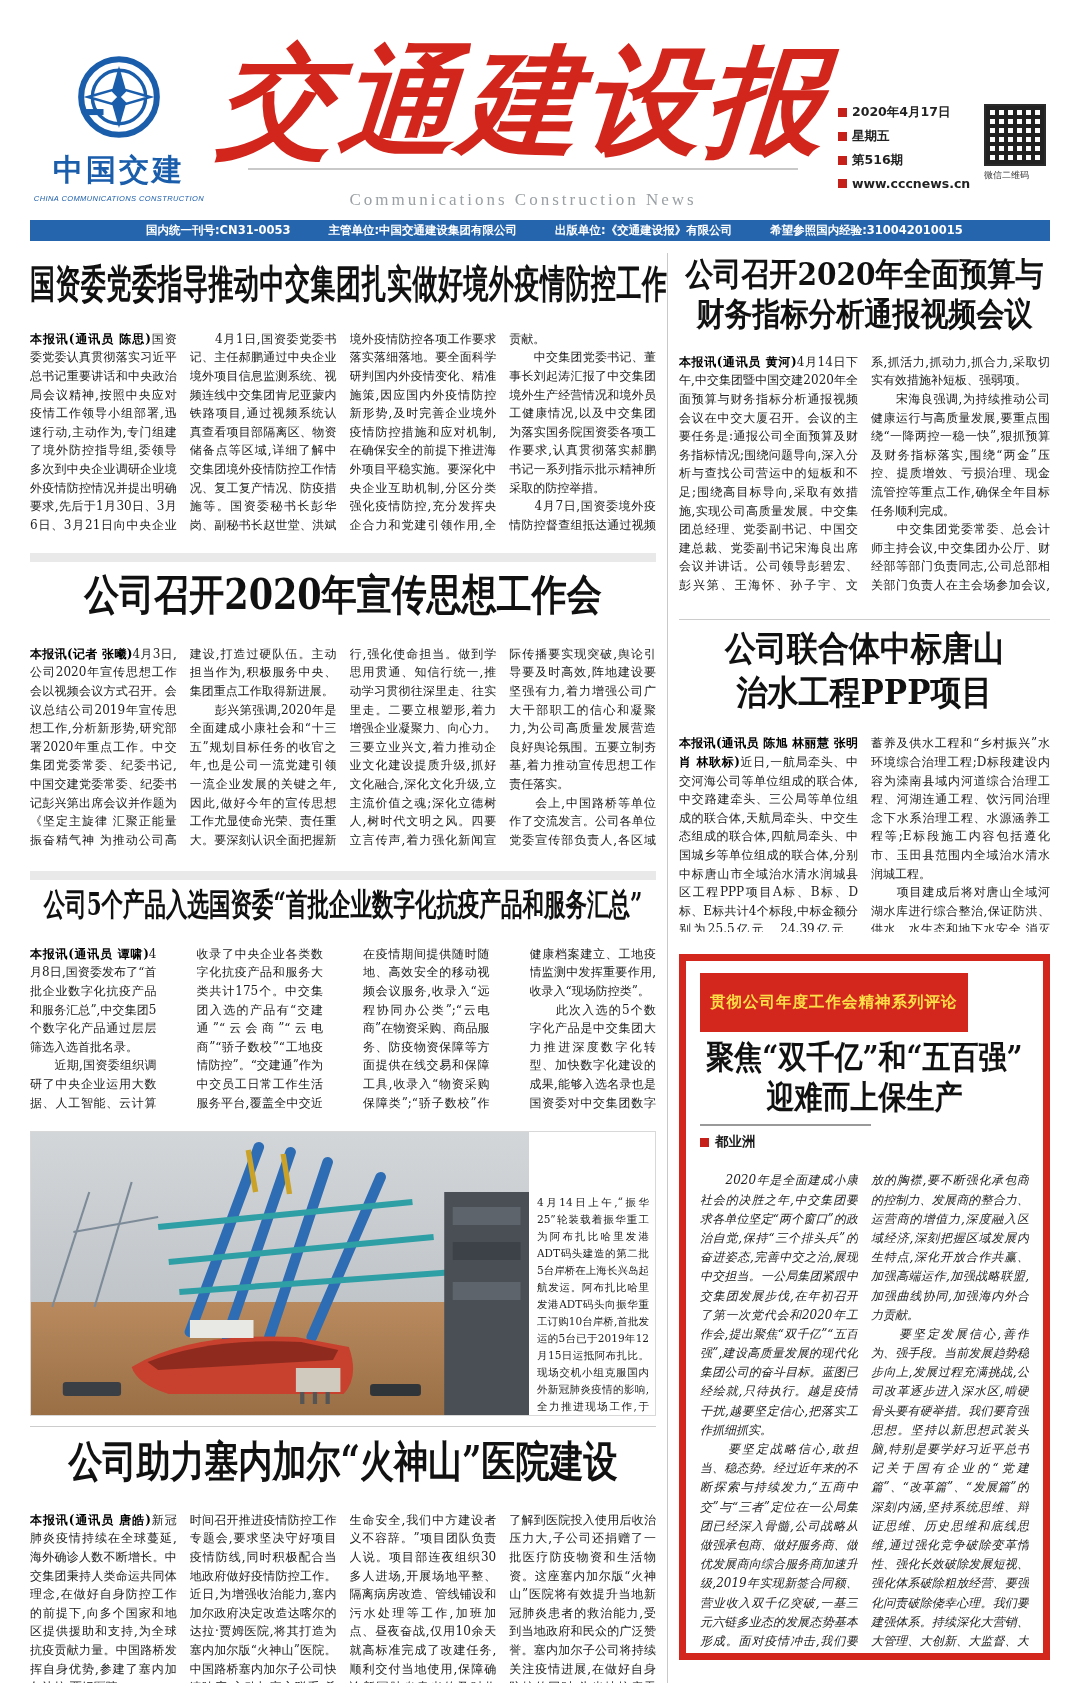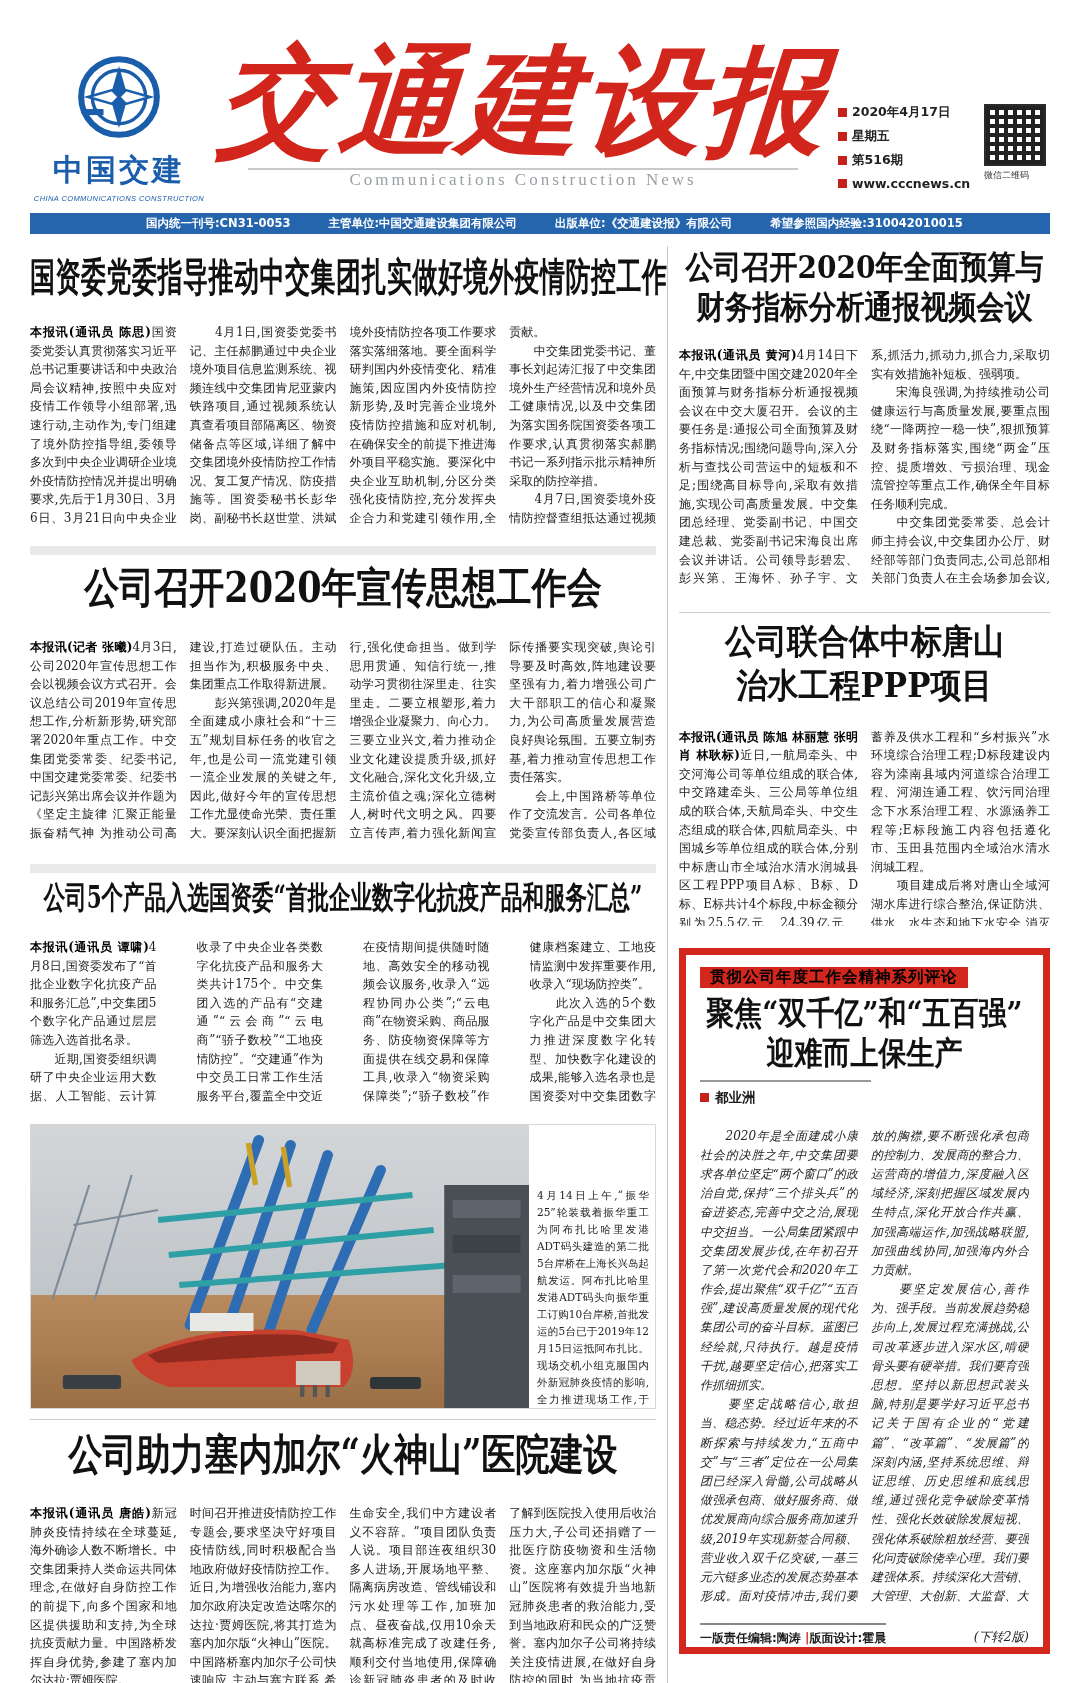--- a/index.html
+++ b/index.html
@@ -12,21 +12,21 @@
   .logo-wrap{width:178px;padding-top:28px;text-align:center;flex:0 0 auto;}
   .logo-cn{color:#1a5dab;font-weight:900;font-size:30px;letter-spacing:3px;
            font-family:"DejaVu Sans","Liberation Sans",sans-serif;margin-top:6px;}
   .logo-en{color:#1a5dab;font-size:7.5px;letter-spacing:.4px;
            font-family:"Liberation Sans",sans-serif;margin-top:3px;white-space:nowrap;font-style:italic;}
   .masthead-center{flex:1;text-align:center;padding-top:10px;}
   .masthead-cn{color:#d2251c;font-size:118px;line-height:1.1;font-weight:900;
                font-style:italic;letter-spacing:4px;white-space:nowrap;
                font-family:"DejaVu Serif",serif;transform:skewX(-4deg);}
   .masthead-en{margin:2px 40px 0 40px;border-top:2px solid #c9c9c9;color:#9aa0a4;
-               font-size:17px;letter-spacing:3px;padding-top:0;
+               font-size:17px;letter-spacing:3px;padding-top:20px;
                font-family:"Liberation Serif",serif;}
   .issue-box{flex:0 0 auto;width:212px;padding-top:78px;display:flex;gap:8px;}
   .issue-lines{flex:1;}
   .issue-line{display:flex;align-items:center;gap:5px;font-size:12.5px;font-weight:bold;
               color:#222;margin-bottom:7px;font-family:"DejaVu Sans",sans-serif;white-space:nowrap;}
   .sq{width:9px;height:9px;background:#c6201a;flex:0 0 auto;display:inline-block;}
   .qr-wrap{width:66px;text-align:left;}
   .qr{width:62px;height:62px;border:2px solid #2a2a2a;box-sizing:border-box;
       background:
         repeating-linear-gradient(0deg,#222 0 4px,transparent 4px 9px),
@@ -71,22 +71,22 @@
   
   .photo-block{display:flex;margin-top:4px;border:1px solid #d8d8d8;height:283px;}
   .photo{flex:1;min-width:0;}
   .photo svg{display:block;width:100%;height:100%;}
   .caption-col{width:112px;flex:0 0 auto;background:#fff;padding:62px 6px 4px 8px;
                font-size:10.5px;line-height:1.62;text-align:justify;color:#222;overflow:hidden;}
 
   
   .redbox{border:7px solid #d3261c;margin-top:10px;padding:12px 14px 10px 14px;height:706px;
           box-sizing:border-box;overflow:hidden;}
-  .redtag{display:inline-block;background:#d3261c;color:#000000;font-weight:bold;
-          font-size:15.5px;padding:0 10px;font-family:"DejaVu Sans",sans-serif;
+  .redtag{display:inline-block;background:#d3261c;color:#fde047;font-weight:bold;
+          font-size:15.5px;padding:19px 10px;font-family:"DejaVu Sans",sans-serif;
           letter-spacing:1px;}
   .author-row{border-top:2px solid #999;margin-top:6px;padding-top:7px;display:flex;
               align-items:center;gap:6px;font-weight:bold;font-size:13.5px;width:52%;}
   .redbox .cols{margin-top:8px;}
   .redbox .col{font-style:italic;height:476px;font-size:12px;line-height:1.6;}
   .redbox-footer{display:flex;justify-content:space-between;align-items:flex-start;margin-top:8px;}
   .ed-line{border-top:2px solid #888;padding-top:5px;font-size:12px;font-weight:bold;
            font-family:"DejaVu Sans",sans-serif;}
   .ed-line .pipe{color:#d3261c;font-weight:900;}
   .turn{font-style:italic;font-size:12.5px;padding-top:6px;}

